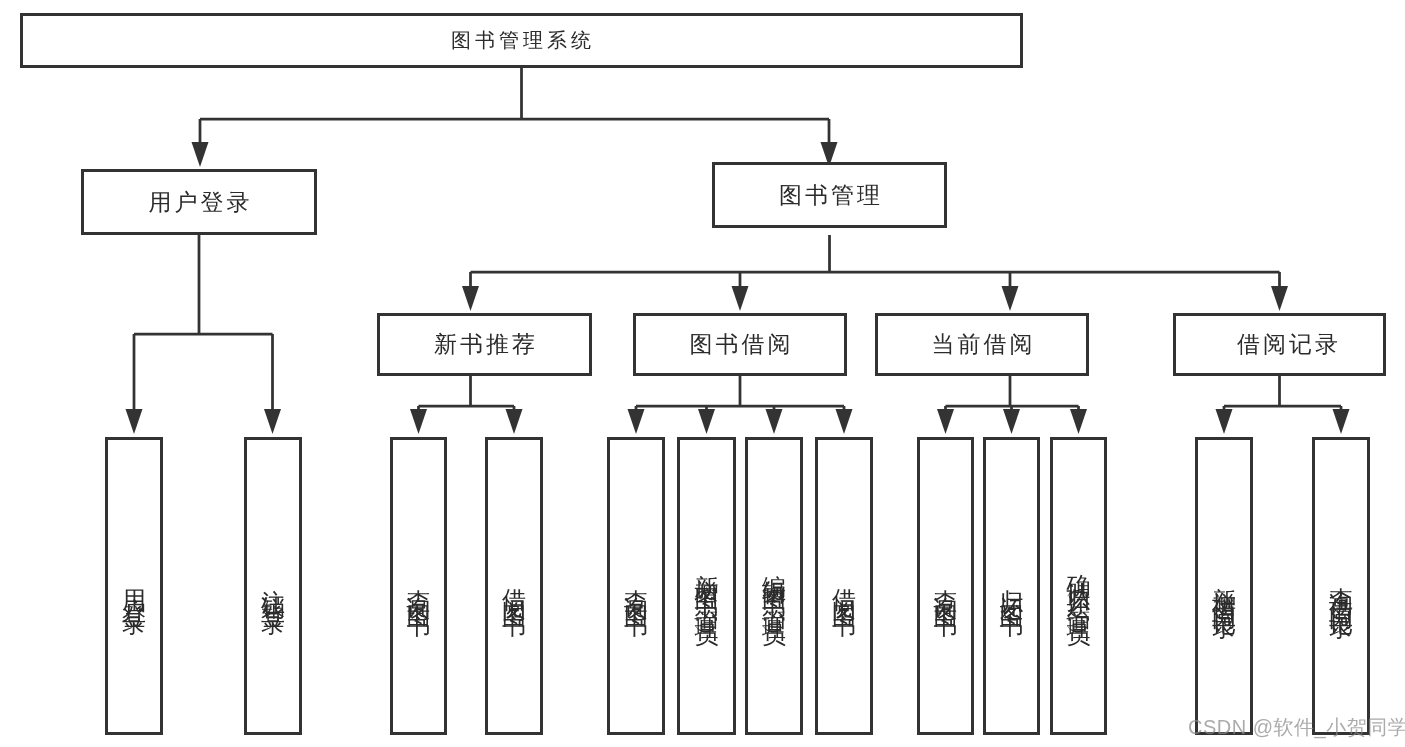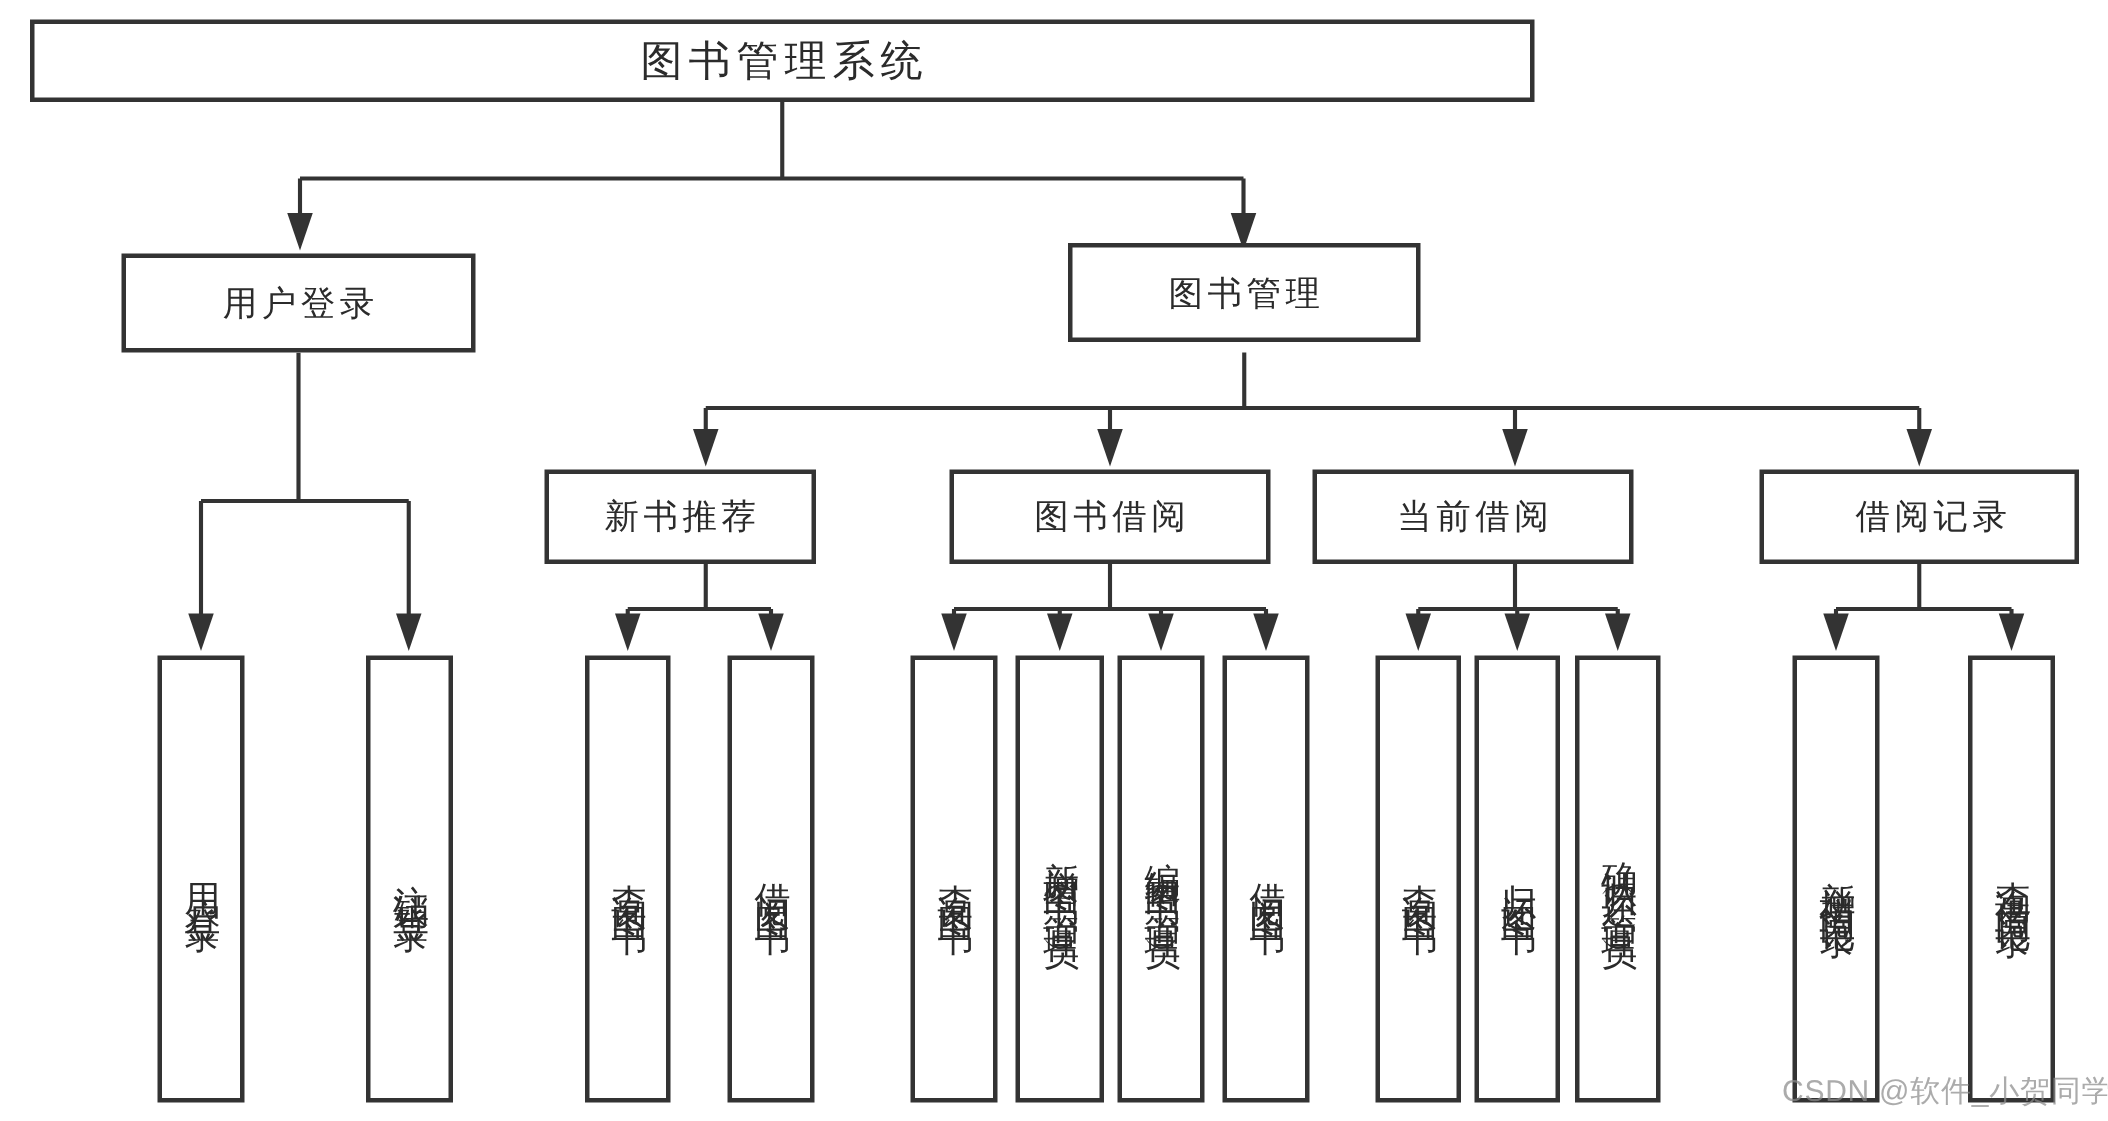--- a/index.html
+++ b/index.html
@@ -13,21 +13,21 @@
   .wires{position:absolute;left:0;top:0;width:1405px;height:747px;}
   .box{
     position:absolute;
     box-sizing:border-box;
     border:3px solid #333333;
     background:#ffffff;
     display:flex;align-items:center;justify-content:center;
     color:#2b2b2b;
   }
   .hbox{font-size:23px;letter-spacing:3px;text-indent:3px;white-space:nowrap;}
-  .hbox.root{font-size:28px;letter-spacing:4px;}
+  .hbox.root{font-size:20px;letter-spacing:4px;}
   .vbox{
     writing-mode:vertical-rl;
     text-orientation:mixed;
     font-size:24px;
     letter-spacing:8px;
     line-height:1;
   }
   .vbox.ls-mid{letter-spacing:6px;}
   .vbox.ls-tight{letter-spacing:7px;}
   .watermark{
@@ -75,21 +75,21 @@
       <polygon points="1215.5,409 1232.5,409 1224,434"></polygon>
       <polygon points="1332.5,409 1349.5,409 1341,434"></polygon>
     </g>
   </svg>
 
   <div class="box hbox root" style="left:20px;top:13px;width:1003px;height:55px;">图书管理系统</div>
 
   <div class="box hbox" style="left:81px;top:169px;width:236px;height:66px;">用户登录</div>
   <div class="box hbox" style="left:712px;top:162px;width:235px;height:66px;">图书管理</div>
 
-  <div class="box hbox" style="left:363px;top:313px;width:181px;height:63px;">新书推荐</div>
+  <div class="box hbox" style="left:377px;top:313px;width:215px;height:63px;">新书推荐</div>
   <div class="box hbox" style="left:633px;top:313px;width:214px;height:63px;">图书借阅</div>
   <div class="box hbox" style="left:875px;top:313px;width:214px;height:63px;">当前借阅</div>
   <div class="box hbox" style="left:1173px;top:313px;width:213px;height:63px;padding-left:16px;">借阅记录</div>
 
   <div class="box vbox" style="left:105px;top:437px;width:58px;height:298px;">用户登录</div>
   <div class="box vbox" style="left:244px;top:437px;width:58px;height:298px;">注销登录</div>
 
   <div class="box vbox" style="left:390px;top:437px;width:57px;height:298px;">查询图书</div>
   <div class="box vbox" style="left:485px;top:437px;width:58px;height:298px;">借阅图书</div>
 

